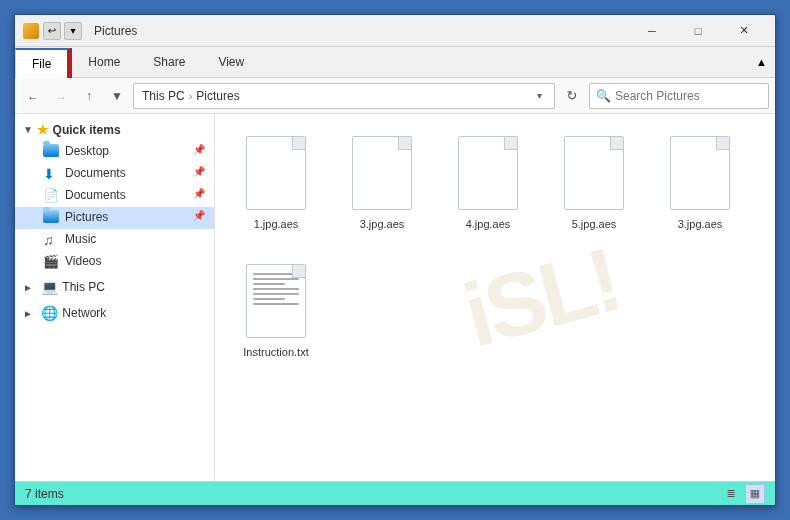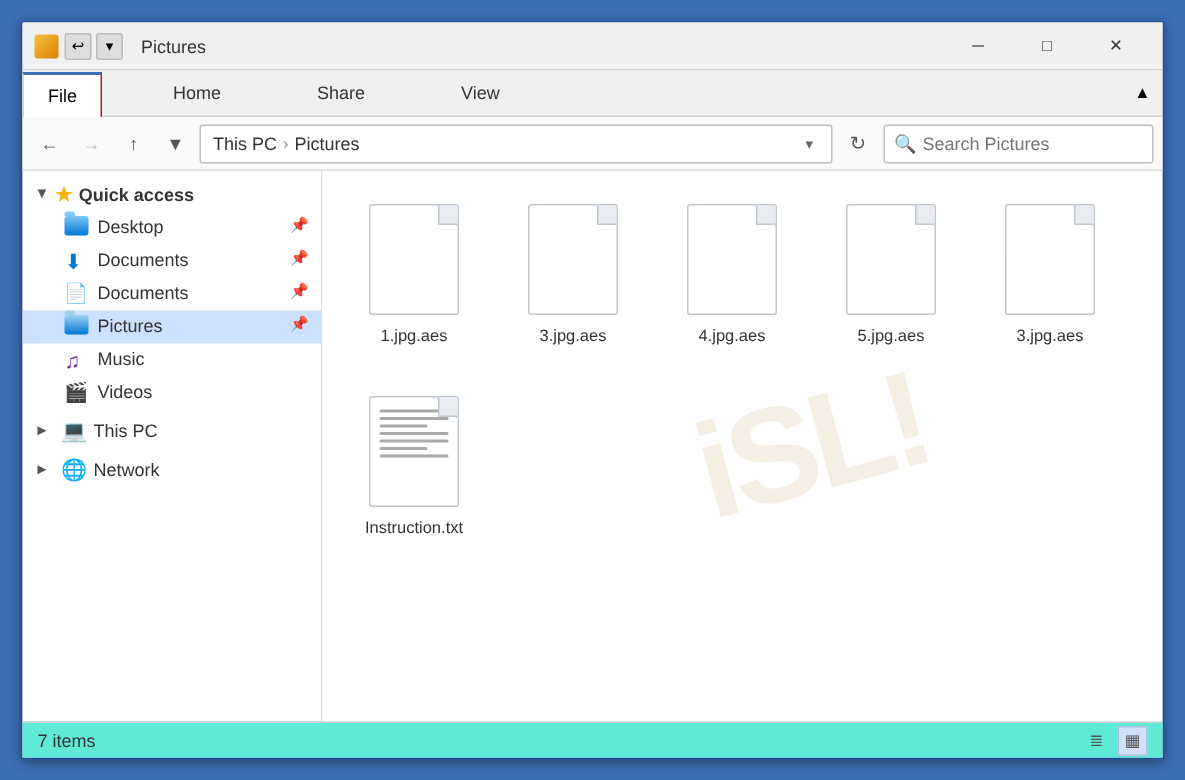--- a/index.html
+++ b/index.html
@@ -77,26 +77,26 @@
       height: 30px;
       display: flex; align-items: center;
       font-size: 12px;
       cursor: pointer;
       border-right: 1px solid transparent;
     }
     .ribbon-tab.active {
       background: #fff;
       border-top: 2px solid #3c6eb4;
       border-left: 1px solid #d0d0d0;
-      border-right: 1px solid #b91c1c;
+      border-right: 5px solid #b91c1c;
       color: #000;
       font-weight: 500;
       margin-top: 2px;
     }
-    .ribbon-tab:not(.active) { color: #333; margin-left: 31px; }
+    .ribbon-tab:not(.active) { color: #333; }
     .ribbon-chevron {
       margin-left: auto;
       padding: 0 8px;
       font-size: 11px;
       cursor: pointer;
     }
 
     
     .addressbar-row {
       background: #f9f9f9;
@@ -466,21 +466,21 @@
   </div>
 
   <div class="main-area">
 
     <div class="sidebar">
 
       <div class="sidebar-section">
         <div class="sidebar-header">
           <span class="sidebar-chevron">▼</span>
           <span class="sidebar-star">★</span>
-          <span>Quick access</span>
+          <span>Quick items</span>
         </div>
 
         <div class="sidebar-item">
           <span class="sidebar-item-icon">
             <span class="folder-icon-blue"></span>
           </span>
           <span>Desktop</span>
           <span class="sidebar-pin">📌</span>
         </div>
 

